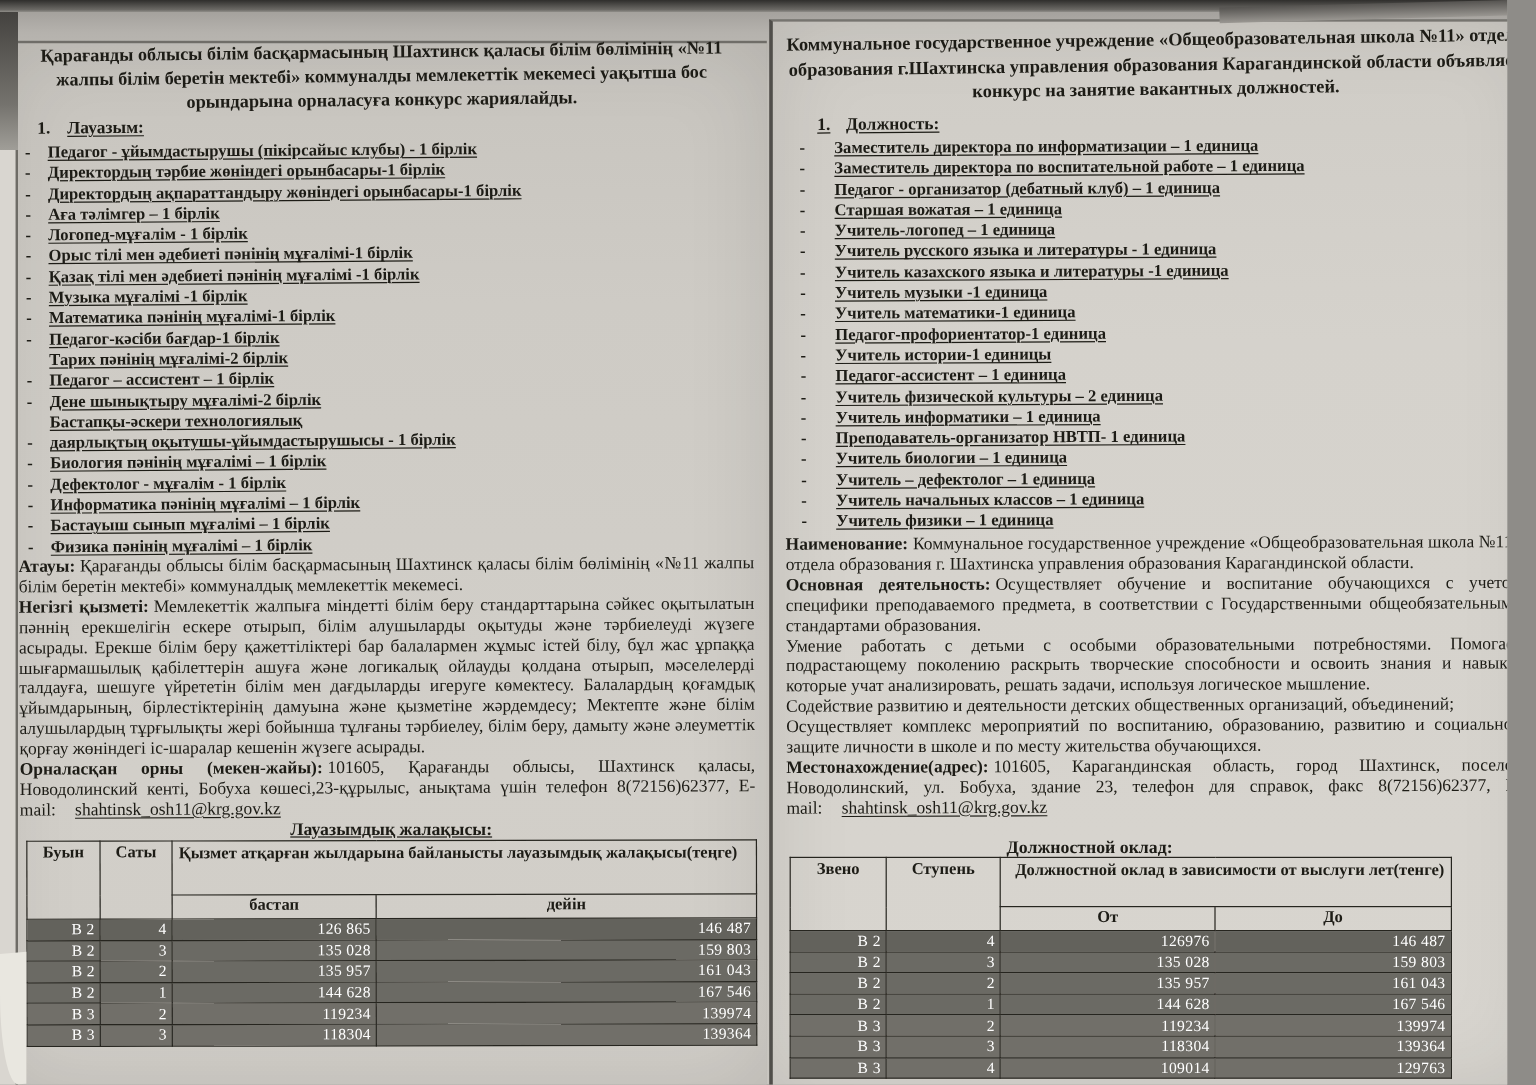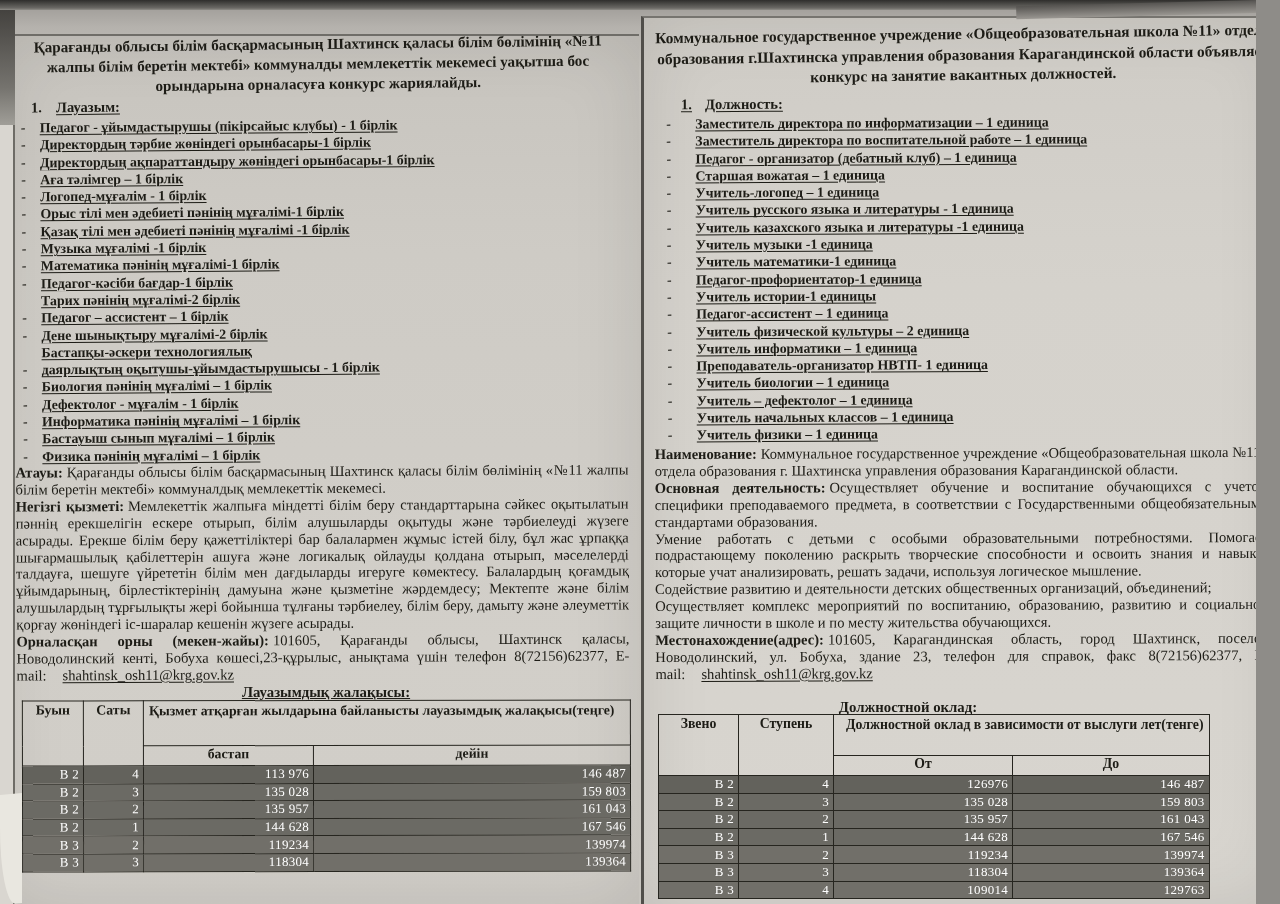--- a/index.html
+++ b/index.html
@@ -238,21 +238,21 @@
           <tr>
             <th class="sub">бастап</th>
             <th class="sub">дейін</th>
           </tr>
         </thead>
         <tbody>
 
             <tr>
               <td>В 2</td>
               <td>4</td>
-              <td>113 976</td>
+              <td>126 865</td>
               <td>146 487</td>
             </tr>
 
             <tr>
               <td>В 2</td>
               <td>3</td>
               <td>135 028</td>
               <td>159 803</td>
             </tr>
 

